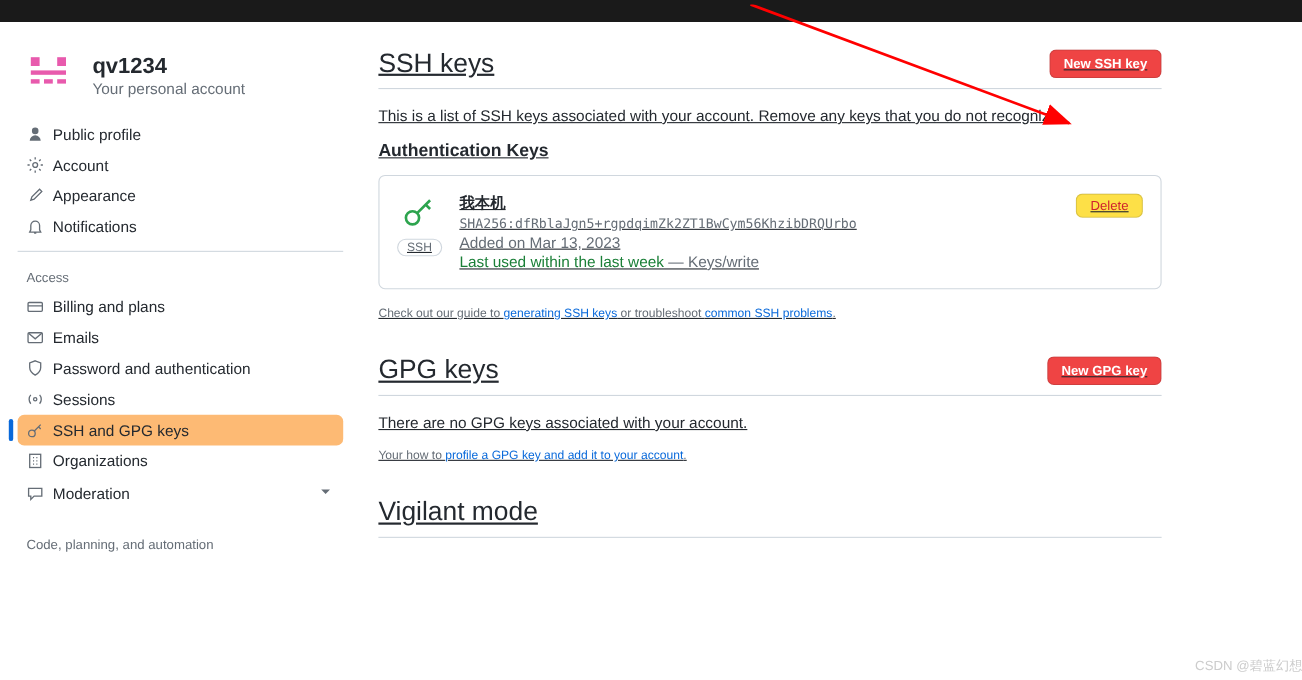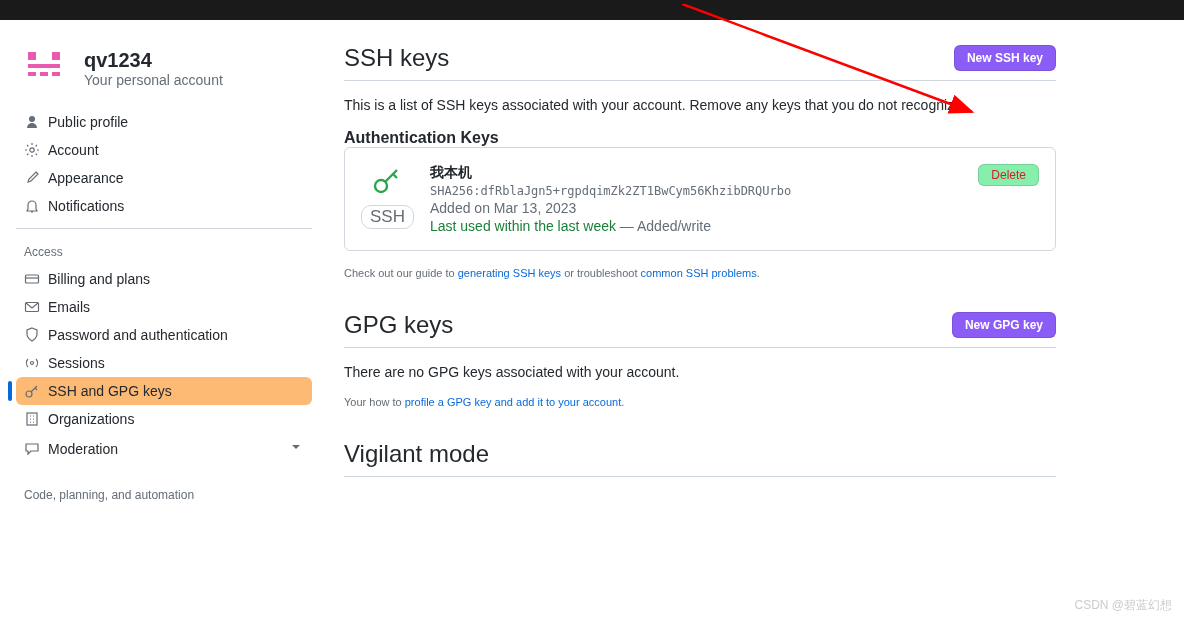--- a/index.html
+++ b/index.html
@@ -1,56 +1,56 @@
 <!DOCTYPE html>
 <html><head>
 <meta charset="utf-8">
 <style>
 * { box-sizing: border-box; margin: 0; padding: 0; }
 body { font-family: -apple-system, BlinkMacSystemFont, "Segoe UI", Helvetica, Arial, sans-serif; font-size: 14px; color: #24292f; background: #fff; }
 .topbar { height: 20px; background: #1a1a1a; width: 100%; }
 .container { display: flex; padding: 0 16px; }
 .sidebar { width: 296px; padding-top: 24px; }
-.main { flex: 1; padding: 24px 16px 0 32px; max-width: 760px; position: relative; }
+.main { flex: 1; padding: 24px 16px 0 32px; max-width: 760px; position: relative; text-decoration: underline; }
 .user-row { display: flex; align-items: center; margin-bottom: 16px; padding-left: 4px; }
 .avatar { width: 48px; height: 48px; border-radius: 50%; margin-right: 16px; background: #fff; display: flex; align-items: center; justify-content: center; flex-shrink: 0; }
 .avatar svg { width: 40px; height: 40px; }
 .user-name { font-size: 20px; font-weight: 600; color: #24292f; }
 .user-sub { font-size: 14px; color: #656d76; }
 .nav-section { list-style: none; border-bottom: 1px solid #d0d7de; padding-bottom: 8px; margin-bottom: 8px; }
 .nav-section:last-of-type { border-bottom: none; }
 .nav-heading { font-size: 12px; color: #656d76; padding: 8px 8px 6px; font-weight: 400; }
 .nav-item { display: flex; align-items: center; padding: 6px 8px; border-radius: 6px; cursor: pointer; position: relative; }
 .nav-item.active { background: #fdba74; }
 .nav-item.active::before { content: ""; position: absolute; left: -8px; top: 4px; bottom: 4px; width: 4px; background: #0969da; border-radius: 2px; }
 .nav-icon { width: 16px; height: 16px; margin-right: 8px; color: #656d76; flex-shrink: 0; display: inline-flex; align-items: center; justify-content: center; }
 .nav-label { flex: 1; color: #24292f; }
 .nav-chevron { color: #656d76; }
 .btn { display: inline-block; padding: 5px 16px; border-radius: 6px; border: 1px solid rgba(27,31,36,.15); font-size: 14px; font-weight: 500; cursor: pointer; background: #f6f8fa; color: #24292f; }
-.btn-primary { background: #8b5cf6; color: #fff; border-color: rgba(27,31,36,.15); font-size: 12px; font-weight: 600; padding: 5px 12px; }
-.btn-danger { background: #86efac; color: #cf222e; border-color: rgba(27,31,36,.15); font-size: 12px; padding: 3px 12px; }
+.btn-primary { background: #ef4444; color: #fff; border-color: rgba(27,31,36,.15); font-size: 12px; font-weight: 600; padding: 5px 12px; }
+.btn-danger { background: #fde047; color: #cf222e; border-color: rgba(27,31,36,.15); font-size: 12px; padding: 3px 12px; }
 .section-header { display: flex; align-items: center; justify-content: space-between; border-bottom: 1px solid #d0d7de; padding-bottom: 8px; margin-bottom: 16px; }
 .section-title { font-size: 24px; font-weight: 400; }
-.section-sub { font-size: 16px; font-weight: 600; margin-bottom: 0; }
+.section-sub { font-size: 16px; font-weight: 600; margin-bottom: 12px; }
 .desc { font-size: 14px; color: #24292f; margin-bottom: 16px; }
 .key-box { border: 1px solid #d0d7de; border-radius: 6px; padding: 16px; display: flex; align-items: flex-start; margin-bottom: 16px; }
 .key-icon-col { display: flex; flex-direction: column; align-items: center; margin-right: 16px; }
 .key-icon { color: #2da44e; margin-bottom: 6px; }
-.key-badge { font-size: 17px; border: 1px solid #d0d7de; border-radius: 10px; padding: 1px 8px; color: #656d76; }
+.key-badge { font-size: 11px; border: 1px solid #d0d7de; border-radius: 10px; padding: 1px 8px; color: #656d76; }
 .key-info { flex: 1; font-size: 14px; }
 .key-title { font-weight: 600; color: #24292f; margin-bottom: 2px; }
 .key-hash { font-family: SFMono-Regular, Consolas, monospace; font-size: 12px; color: #656d76; margin-bottom: 2px; }
 .key-added { color: #656d76; margin-bottom: 2px; }
 .key-used { color: #1a7f37; }
 .key-sep { color: #656d76; }
 .key-rw { color: #656d76; }
 .help-text { font-size: 11px; color: #656d76; margin-bottom: 32px; }
 .link { color: #0969da; cursor: pointer; }
 .arrow-overlay { position: absolute; pointer-events: none; }
-.watermark { position: fixed; bottom: 4px; right: 12px; font-size: 12px; color: #ccc; }
+.watermark { position: fixed; bottom: 4px; right: 0; font-size: 12px; color: #ccc; }
 </style>
 </head>
 <body>
 
 <div class="topbar"></div>
 
 <div class="container">
 
 <aside class="sidebar">
   <div class="user-row">
@@ -193,21 +193,21 @@
               <circle cx="5" cy="11" r="3"></circle>
               <path d="M7 9l6-6M11 5l2 2"></path>
             </svg></span>
       <span class="key-badge">SSH</span>
     </div>
     <div class="key-info">
       <div class="key-title">我本机</div>
       <div class="key-hash">SHA256:dfRblaJgn5+rgpdqimZk2ZT1BwCym56KhzibDRQUrbo</div>
       <div class="key-added">Added on Mar 13, 2023</div>
       <div>
-        <span class="key-used">Last used within the last week</span><span class="key-sep"> — </span><span class="key-rw">Added/write</span>
+        <span class="key-used">Last used within the last week</span><span class="key-sep"> — </span><span class="key-rw">Keys/write</span>
       </div>
     </div>
     <button class="btn btn-danger">Delete</button>
   </div>
 
   <p class="help-text">
     <span>Check out our guide to </span><a class="link">generating SSH keys</a><span> or troubleshoot </span><a class="link">common SSH problems</a><span>.</span>
   </p>
 
   <div class="section-header">

